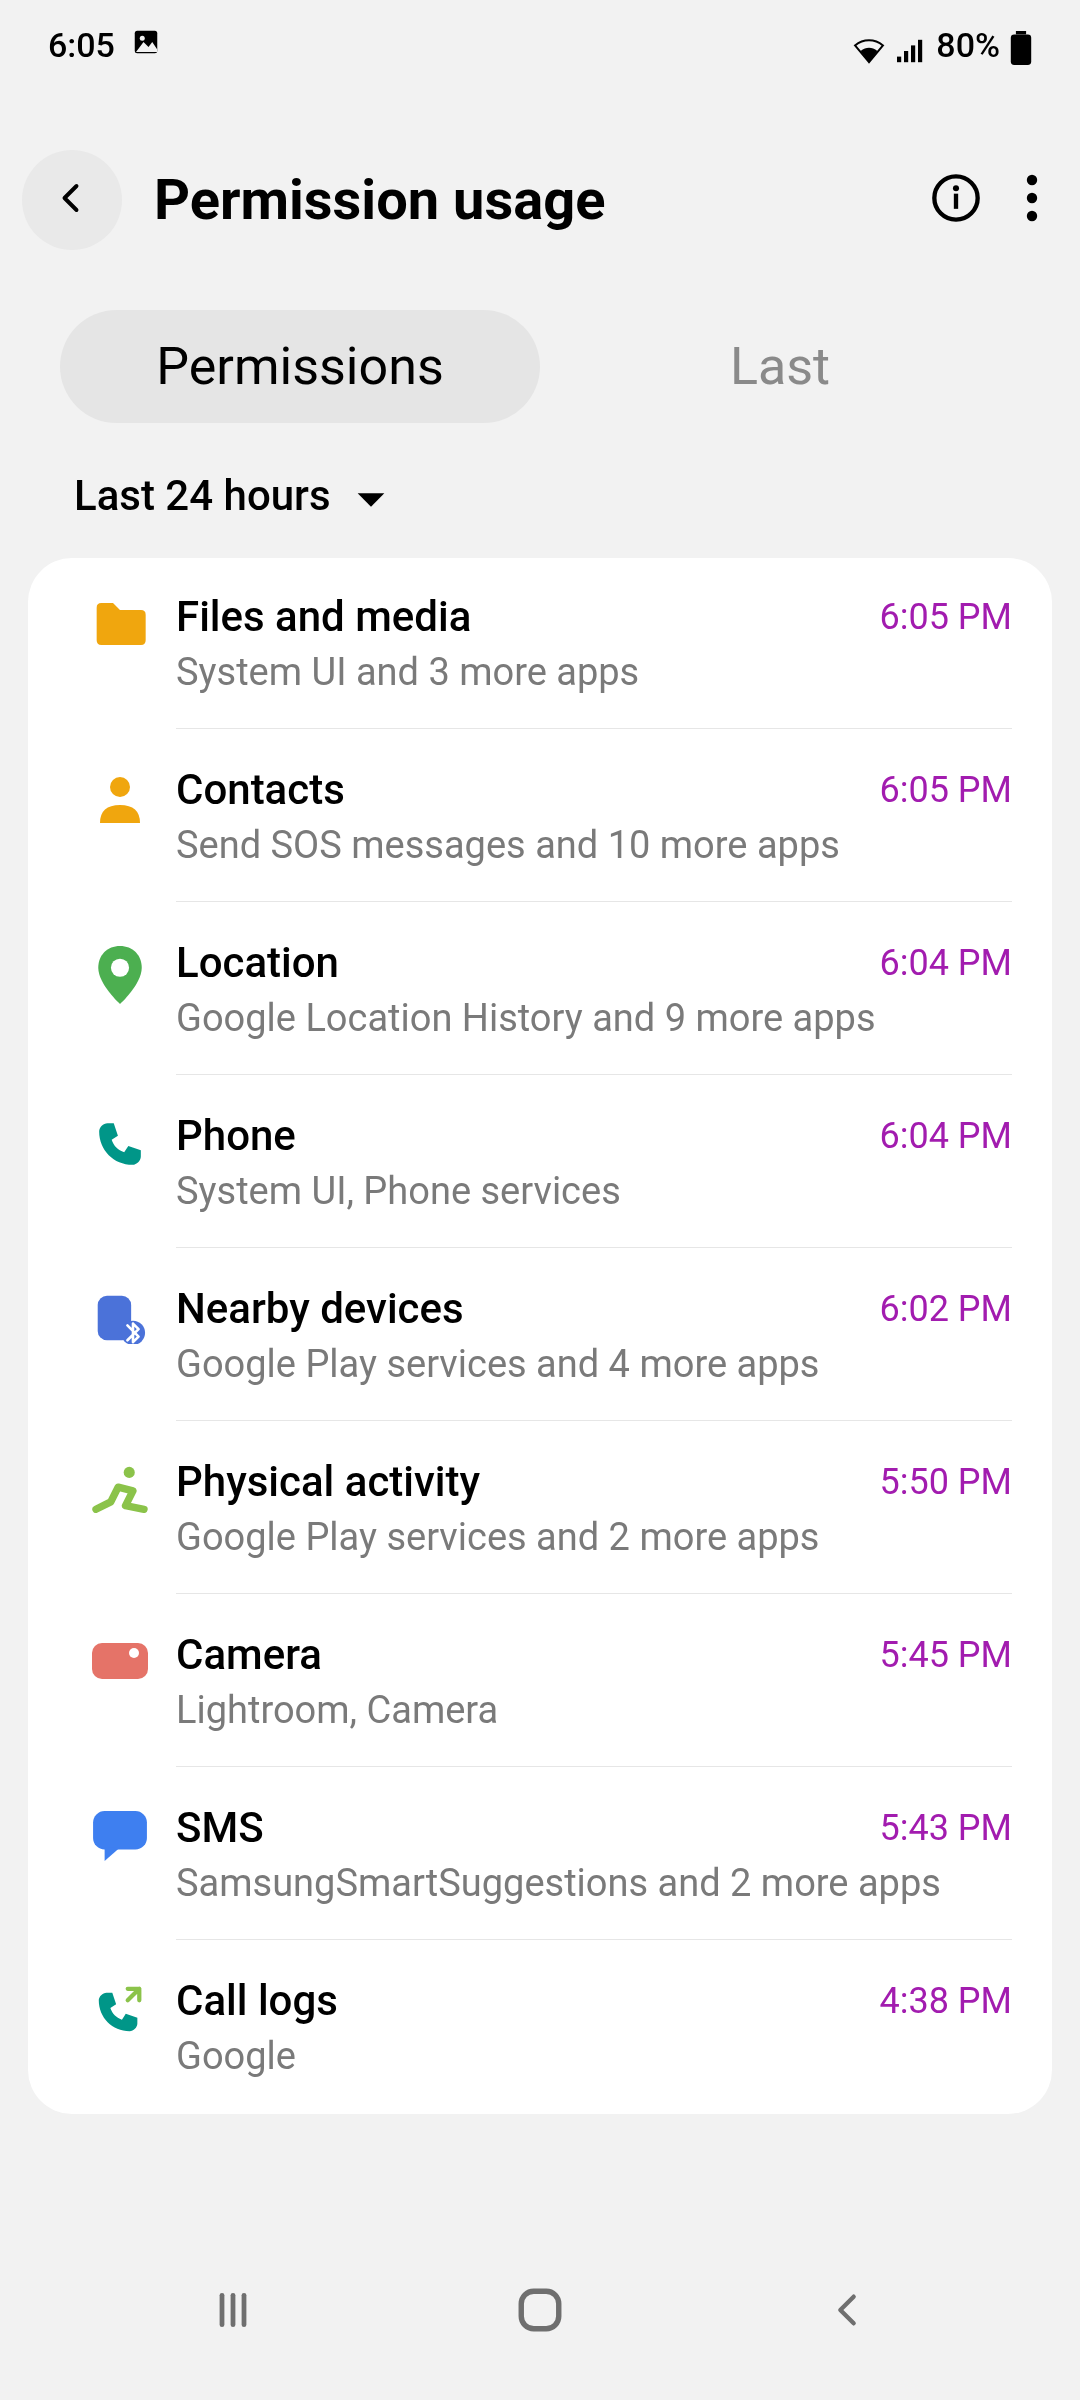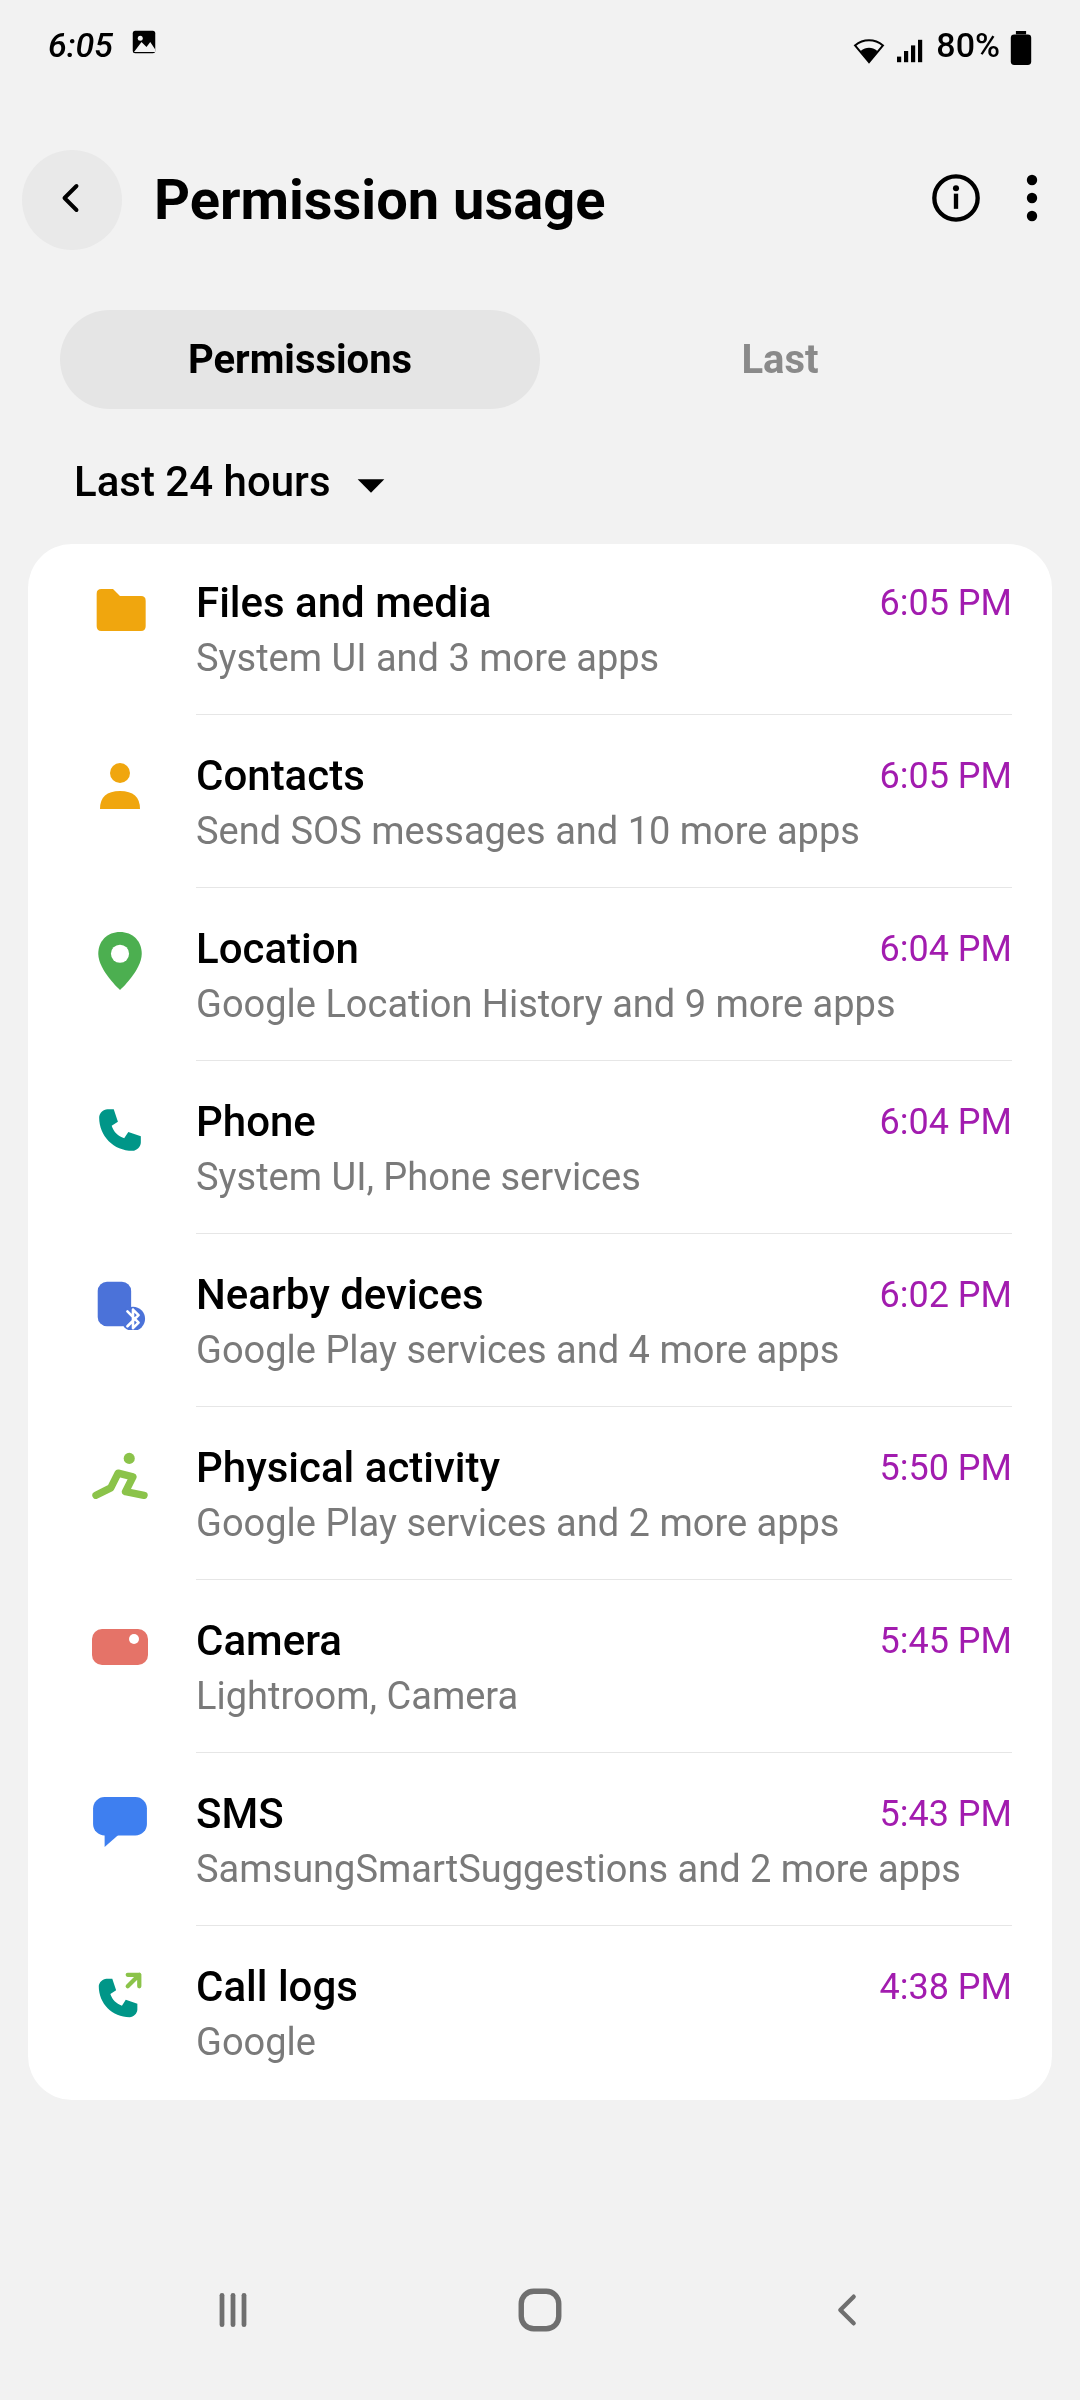--- a/index.html
+++ b/index.html
@@ -15,21 +15,21 @@
   .status-bar {
     height: 90px;
     display: flex;
     align-items: center;
     justify-content: space-between;
     padding: 0 48px;
     font-size: 34px;
     font-weight: 500;
     color: #000;
   }
-  .status-left { display: flex; align-items: center; gap: 16px; font-style: italic; }
+  .status-left { display: flex; align-items: center; gap: 16px; }
   .status-right { display: flex; align-items: flex-end; gap: 10px; }
   .status-right svg { display: block; }
 
   .header-row {
     display: flex;
     align-items: center;
     padding: 60px 30px 40px 22px;
   }
   .back-circle {
     width: 100px;
@@ -55,22 +55,22 @@
   }
 
   .tabs {
     display: flex;
     padding: 20px 60px 10px 60px;
     gap: 0;
   }
   .tab {
     flex: 1;
     text-align: center;
-    font-size: 40px;
-    font-weight: 700;
+    font-size: 52px;
+    font-weight: 400;
     padding: 26px 0;
     border-radius: 60px;
     color: #8a8a8a;
   }
   .tab.active {
     background: #e5e5e5;
     color: #000;
   }
 
   .filter-row {
@@ -85,21 +85,20 @@
   .list-card {
     background: #fff;
     margin: 0 28px;
     border-radius: 44px;
     padding: 0 0;
   }
   .row {
     display: flex;
     align-items: flex-start;
     padding: 34px 40px 34px 36px;
-    gap: 20px;
   }
   .icon-cell {
     width: 112px;
     flex-shrink: 0;
     display: flex;
     justify-content: center;
     padding-top: 8px;
   }
   .text-cell {
     flex: 1;

